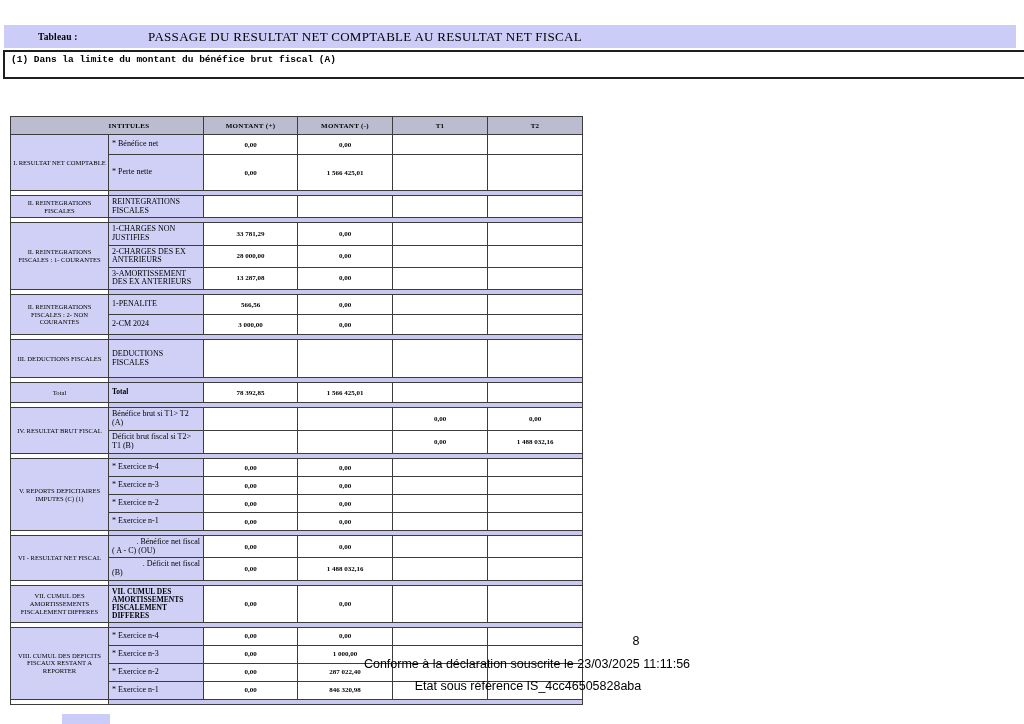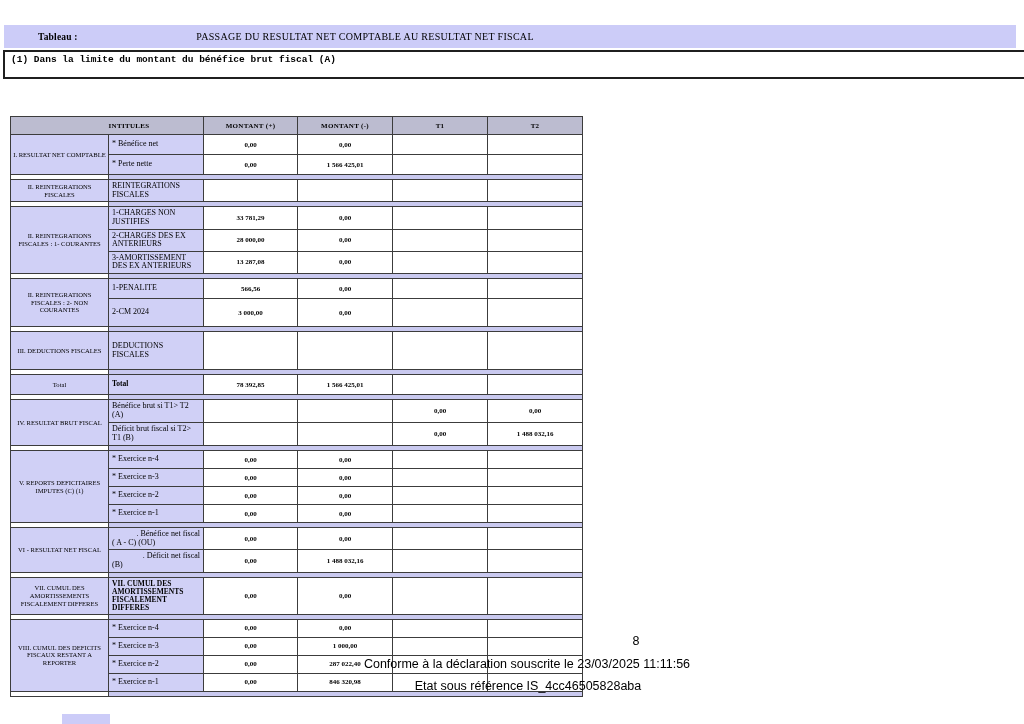--- a/index.html
+++ b/index.html
@@ -10,21 +10,21 @@
   
   .top-bar{
     position:absolute;left:4px;top:25px;width:1012px;height:23px;
     background:var(--bar_bg,#ccccf8);display:flex;align-items:center;justify-content:flex-end;
   }
   .tableau-label{
     position:absolute;left:34px;top:0;height:23px;display:flex;align-items:center;
     font-size:9.5px;font-weight:bold;letter-spacing:.2px;
   }
   .bar-title{
-    width:100%;text-align:center;font-size:10px;letter-spacing:.3px;
+    width:100%;text-align:center;font-size:13px;letter-spacing:.3px;
     padding-right:290px;box-sizing:border-box;
   }
   
   .footnote-box{
     position:absolute;left:3px;top:50px;width:1021px;height:29px;
     border:2px solid #1f1f1f;border-right:none;box-sizing:border-box;
     background:#fff;
   }
   .footnote-text{
     position:absolute;left:6px;top:2px;
@@ -97,21 +97,21 @@
     </thead>
     <tbody>
         <tr style="height: 20px;">
           <td rowspan="2" class="sec">I. RESULTAT NET COMPTABLE</td>
           <td class="lab">* Bénéfice net</td>
           <td class="val">0,00</td>
           <td class="val">0,00</td>
           <td class="val"></td>
           <td class="val"></td>
         </tr>
-        <tr style="height: 20px;">
+        <tr style="height: 36px;">
           <td class="lab">* Perte nette</td>
           <td class="val">0,00</td>
           <td class="val">1 566 425,01</td>
           <td class="val"></td>
           <td class="val"></td>
         </tr>
         <tr class="sep">
           <td class="sep-left"></td>
           <td class="sep-band" colspan="5"></td>
         </tr>
@@ -154,21 +154,21 @@
           <td class="sep-band" colspan="5"></td>
         </tr>
         <tr style="height: 20px;">
           <td rowspan="2" class="sec">II. REINTEGRATIONS FISCALES : 2- NON COURANTES</td>
           <td class="lab">1-PENALITE</td>
           <td class="val">566,56</td>
           <td class="val">0,00</td>
           <td class="val"></td>
           <td class="val"></td>
         </tr>
-        <tr style="height: 28px;">
+        <tr style="height: 20px;">
           <td class="lab">2-CM 2024</td>
           <td class="val">3 000,00</td>
           <td class="val">0,00</td>
           <td class="val"></td>
           <td class="val"></td>
         </tr>
         <tr class="sep">
           <td class="sep-left"></td>
           <td class="sep-band" colspan="5"></td>
         </tr>

